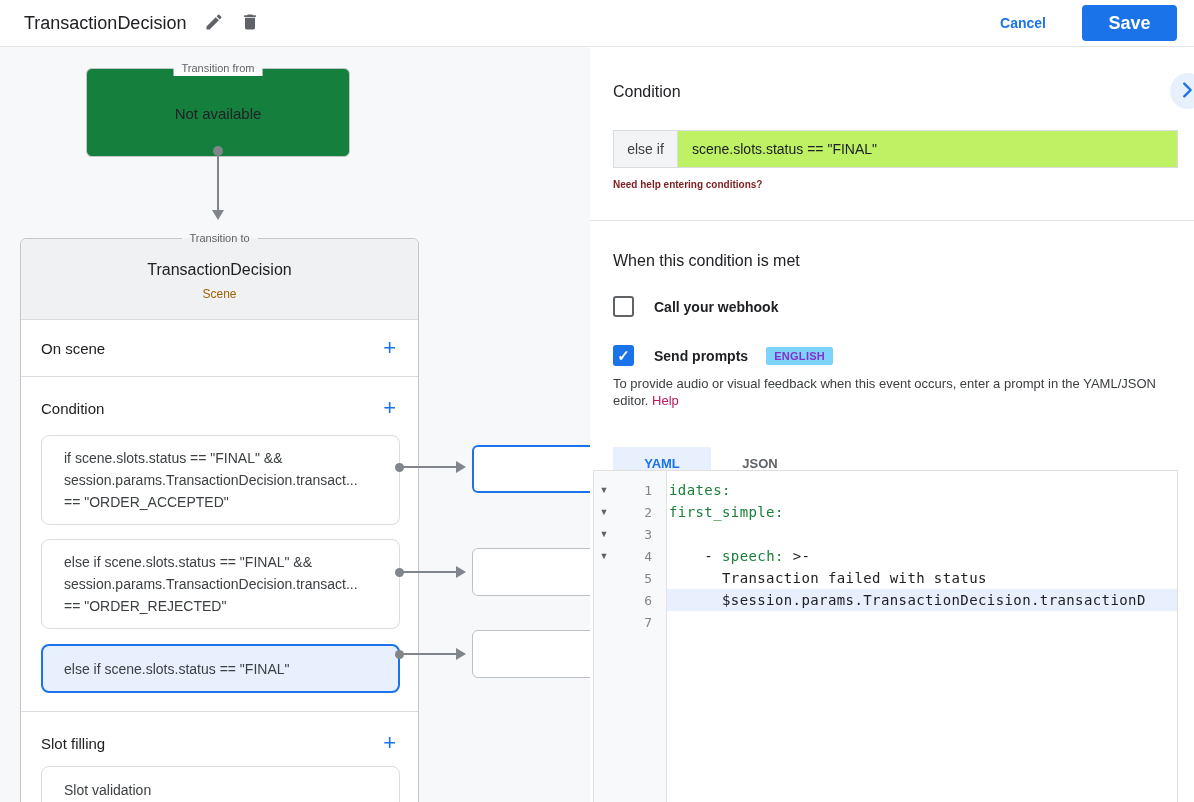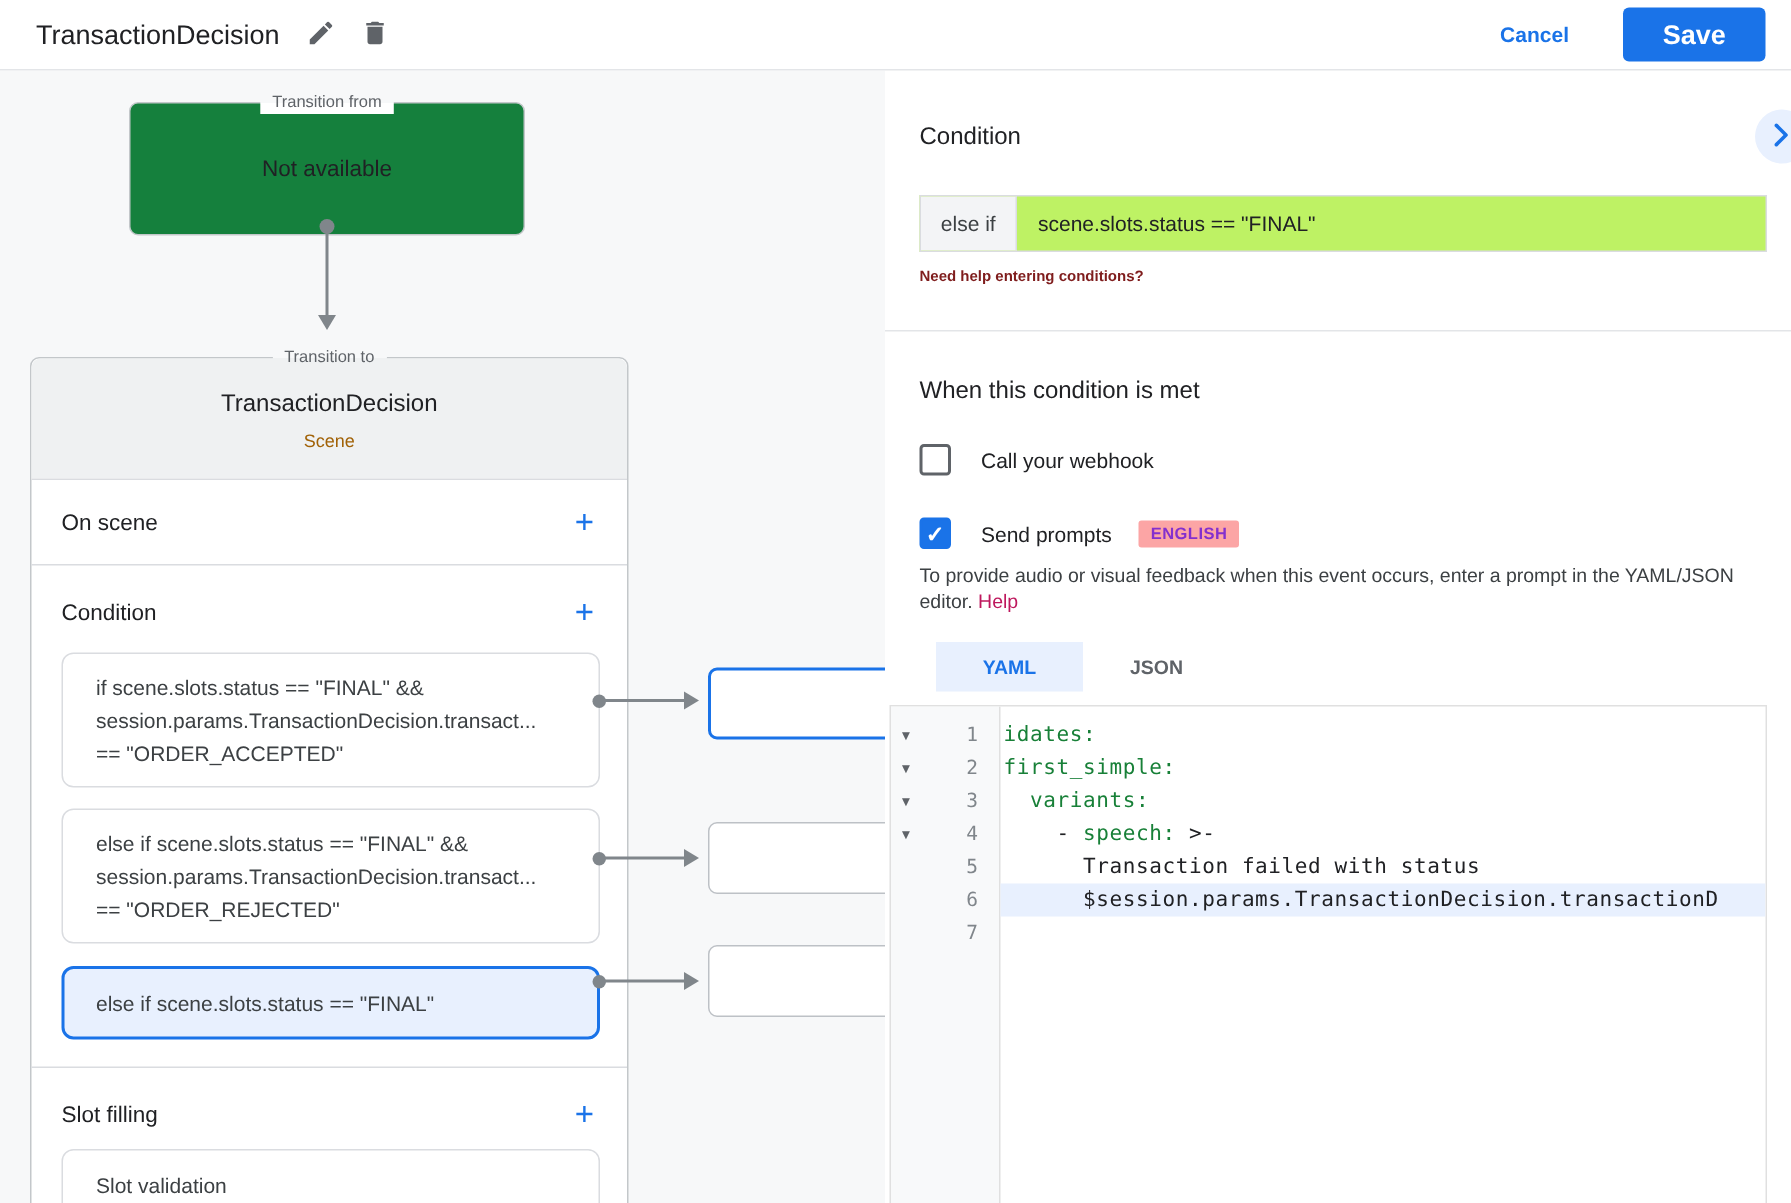--- a/index.html
+++ b/index.html
@@ -93,29 +93,29 @@
 
   .panel-divider { position:absolute; left:0; top:173px; width:604px; height:1px; background:#e3e5e8; }
 
   .section-title { position:absolute; left:23px; top:205px; font-size:16px; color:#202124; }
 
   .check-row { position:absolute; left:23px; display:flex; align-items:center; }
   .checkbox { width:21px; height:21px; border:2px solid #5f6368; border-radius:3px; background:#fff;
               cursor:pointer; flex:none; }
   .checkbox.checked { background:#1a73e8; border-color:#1a73e8; display:flex; align-items:center;
                       justify-content:center; color:#fff; font-size:15px; font-weight:700; }
-  .check-label { margin-left:20px; font-size:14px; font-weight:400; color:#202124; }
-  .lang-badge { margin-left:18px; background:#fca5a5; color:#8430ce; font-size:11px; font-weight:700;
+  .check-label { margin-left:20px; font-size:14px; font-weight:700; color:#202124; }
+  .lang-badge { margin-left:18px; background:#7dd3fc; color:#8430ce; font-size:11px; font-weight:700;
                 letter-spacing:.3px; padding:3px 8px; border-radius:2px; }
 
   .editor-desc { position:absolute; left:23px; top:328px; width:568px; font-size:13px; color:#3c4043;
                  line-height:17px; }
   .editor-desc a { color:#be185d; text-decoration:none; cursor:pointer; }
 
-  .tabs { position:absolute; left:23px; top:381px; display:flex;margin-left:11px; }
+  .tabs { position:absolute; left:23px; top:400px; display:flex; }
   .tab { width:98px; height:33px; display:flex; align-items:center; justify-content:center;
          font-size:13px; font-weight:700; color:#5f6368; cursor:pointer; }
   .tab.active { background:#e8f0fe; color:#1a73e8; }
 
   .editor { position:absolute; left:3px; top:423px; width:585px; height:340px;
             border:1px solid #e0e0e0; background:#fff; overflow:hidden; }
   .gutter-bg { position:absolute; left:0; top:0; bottom:0; width:72px; background:#f8f9fa; }
   .gutter-line { position:absolute; left:72px; top:0; bottom:0; width:1px; background:#e0e0e0; }
   .ed-rows { position:absolute; left:0; top:8px; right:0; }
   .ed-row { display:flex; height:22px; align-items:center; position:relative; }
@@ -291,21 +291,20 @@
           <span class="codecell"><span></span><span class="key">idates:</span><span></span></span>
         </div>
         <div class="ed-row">
           <span class="fold">▼</span>
           <span class="lnum">2</span>
           <span class="codecell"><span></span><span class="key">first_simple:</span><span></span></span>
         </div>
         <div class="ed-row">
           <span class="fold">▼</span>
           <span class="lnum">3</span>
-          <span class="codecell"><span>  </span><span class="key">variants:</span><span></span></span>
         </div>
         <div class="ed-row">
           <span class="fold">▼</span>
           <span class="lnum">4</span>
           <span class="codecell"><span>    - </span><span class="key">speech:</span><span> &gt;-</span></span>
         </div>
         <div class="ed-row">
           <span class="fold"></span>
           <span class="lnum">5</span>
           <span class="codecell"><span>      Transaction failed with status</span><span class="key"></span><span></span></span>

